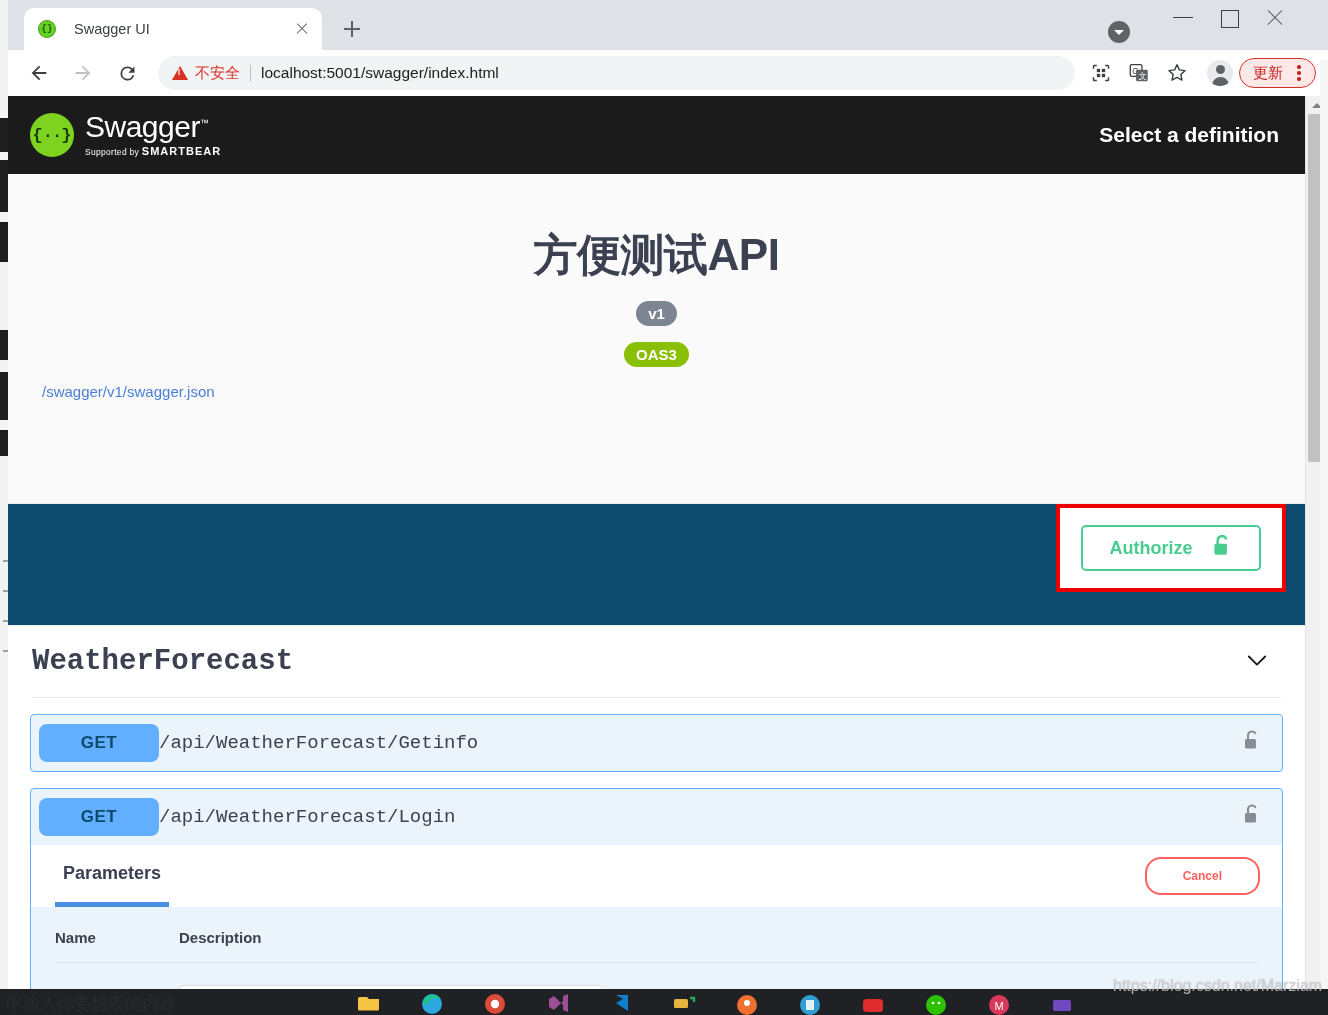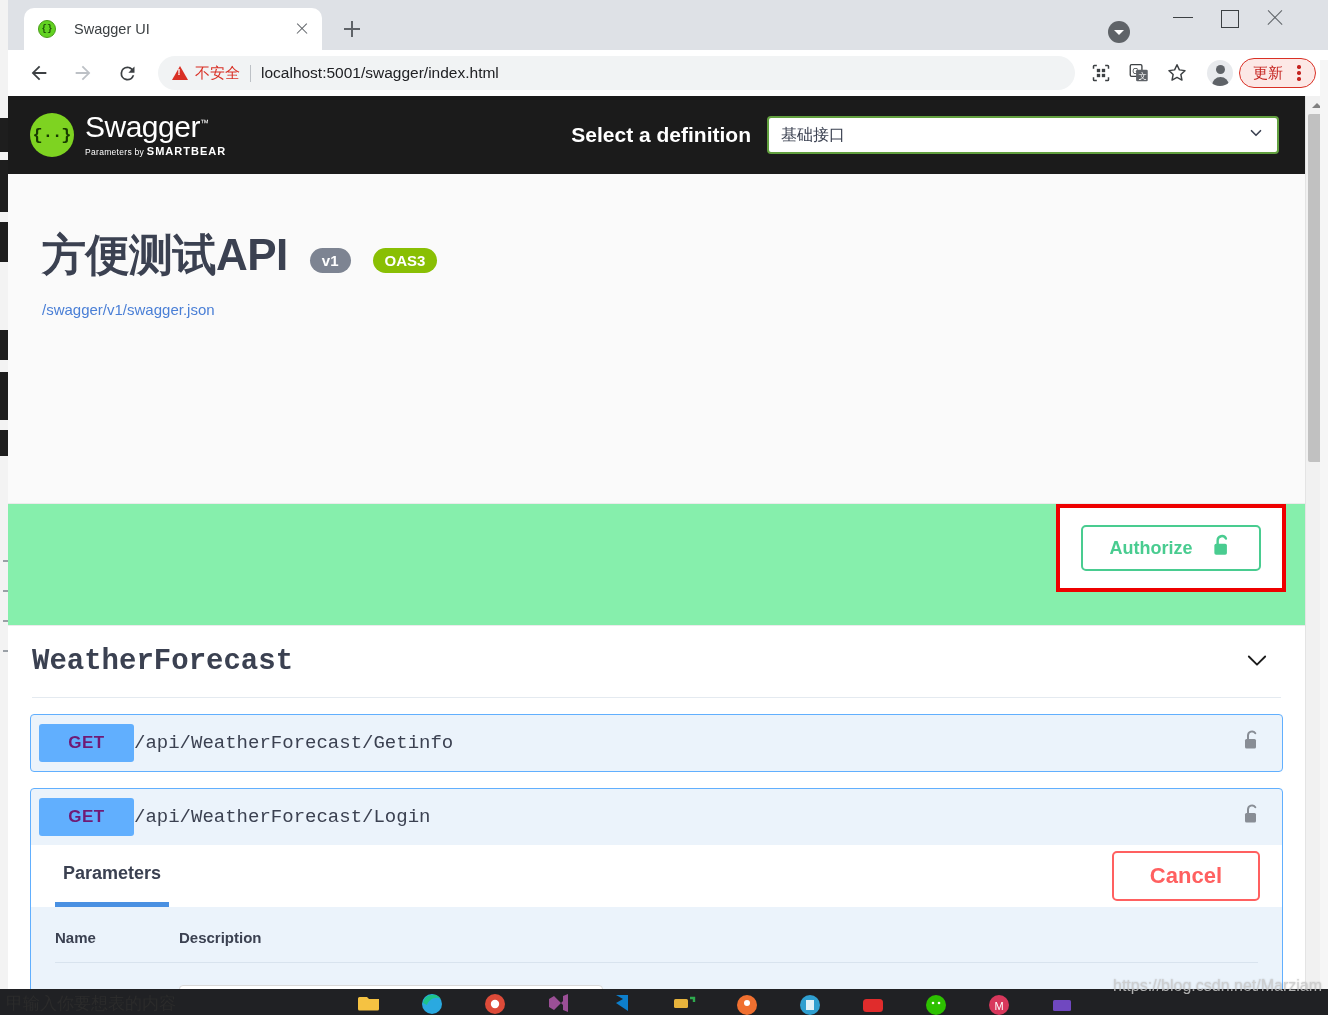--- a/index.html
+++ b/index.html
@@ -224,42 +224,42 @@
   }
   #def-value { flex: 1; font-size: 16px; color: #3b4151; }
   #def-chevron { flex: none; }
 
   
   #info-block {
     background: #fafafa; padding: 52px 0 0 0; height: 330px;
     border-bottom: 1px solid #ebebeb; position: relative;
   }
   #info-inner { padding: 0 34px; }
-  #api-title-row { display: flex; align-items: center; gap: 22px; }
+  #api-title-row { display: flex; align-items: center; gap: 6px; flex-direction: column; }
   #api-title {
     font-size: 44px; color: #3b4151; font-weight: bold; letter-spacing: -0.5px;
   }
   #badge-version {
     background: #7d8492; color: #ffffff; border-radius: 20px;
     font-size: 15px; font-weight: bold; padding: 4px 12px;
     margin-top: 10px;
   }
   #badge-oas {
     background: #89bf04; color: #ffffff; border-radius: 20px;
     font-size: 15px; font-weight: bold; padding: 4px 12px;
     margin-top: 10px;
   }
   #api-json-link {
     display: inline-block; margin-top: 16px; font-size: 15px;
     color: #4a7fd6; text-decoration: none; cursor: pointer;
   }
 
   
   #auth-row {
-    background: #86efac; height: 122px; position: relative;
+    background: #0c4a6e; height: 122px; position: relative;
     border-bottom: 1px solid #ebebeb;
   }
   #auth-highlight {
     position: absolute; right: 19px; top: 0px;
     width: 230px; height: 88px;
     border: 4px solid #ee0000;
     background: #ffffff;
     display: flex; align-items: center; justify-content: center;
   }
   #auth-btn {
@@ -282,22 +282,22 @@
   #tag-chevron { flex: none; padding-right: 10px; }
 
   .opblock {
     border: 1px solid #61affe; border-radius: 4px;
     background: #ebf3fb; margin-top: 16px; overflow: hidden;
   }
   .opblock-summary {
     display: flex; align-items: center; height: 56px; padding: 0 8px;
   }
   .op-method {
-    width: 95px; height: 38px; border-radius: 3px; background: #61affe;
-    color: #701a75; font-size: 17px; font-weight: bold;
+    width: 120px; height: 38px; border-radius: 8px; background: #61affe;
+    color: #0c4a6e; font-size: 17px; font-weight: bold;
     display: flex; align-items: center; justify-content: center;
     flex: none; letter-spacing: 0.5px;
   }
   .op-path {
     flex: 1; 
     font-family: "Liberation Mono", monospace;
     font-size: 19px; color: #3b4151;
   }
   .op-lock { flex: none; margin-right: 12px; cursor: pointer; }
 
@@ -307,22 +307,22 @@
     padding: 0 22px 0 24px; background: #ffffff;
   }
   #params-tab {
     font-size: 18px; color: #3b4151; font-weight: bold;
     height: 100%; display: flex; align-items: center;
     border-bottom: 5px solid #4990e2; cursor: pointer;
     padding: 8px 8px;
   }
   .op-tabs-spacer { flex: 1; }
   #cancel-btn {
-    border: 2px solid #ff6060; border-radius: 5px; background: #ffffff;
-    color: #ff6060; font-size: 22px; font-weight: bold;
+    border: 2px solid #ff6060; border-radius: 16px; background: #ffffff;
+    color: #ff6060; font-size: 12px; font-weight: bold;
     padding: 10px 36px; cursor: pointer;
   }
 
   .params-area { background: #ebf3fb; padding: 8px 24px 0 24px; }
   .params-head {
     display: flex; font-size: 15px; font-weight: bold; color: #3b4151;
     padding: 14px 0 16px 0; border-bottom: 1px solid #d8e3ee;
   }
   .col-name { width: 124px; flex: none; }
   .col-desc { flex: 1; }
@@ -476,33 +476,25 @@
   </div>
 
   <div id="viewport">
     <div id="page">
 
       <div id="swagger-topbar">
         <div id="swagger-logo">
           <div id="logo-mark">{<span style="letter-spacing:-1px">··</span>}</div>
           <div id="logo-text">
             <div id="logo-word"><span>Swagger</span><sup>™</sup></div>
-            <div id="logo-sub"><span>Parameters by</span> <b>SMARTBEAR</b></div>
+            <div id="logo-sub"><span>Supported by</span> <b>SMARTBEAR</b></div>
           </div>
         </div>
         <div id="def-area">
           <div id="def-label">Select a definition</div>
-          <div id="def-select">
-            <span id="def-value">基础接口</span>
-            <span id="def-chevron">
-              <svg width="18" height="18" viewBox="0 0 24 24">
-                  <path d="M6 9l6 6 6-6" fill="none" stroke="#3b4151" stroke-width="2.2" stroke-linecap="round" stroke-linejoin="round"></path>
-                </svg>
-            </span>
-          </div>
         </div>
       </div>
 
       <div id="info-block">
         <div id="info-inner">
           <div id="api-title-row">
             <span id="api-title">方便测试API</span>
             <span id="badge-version">v1</span>
             <span id="badge-oas">OAS3</span>
           </div>

